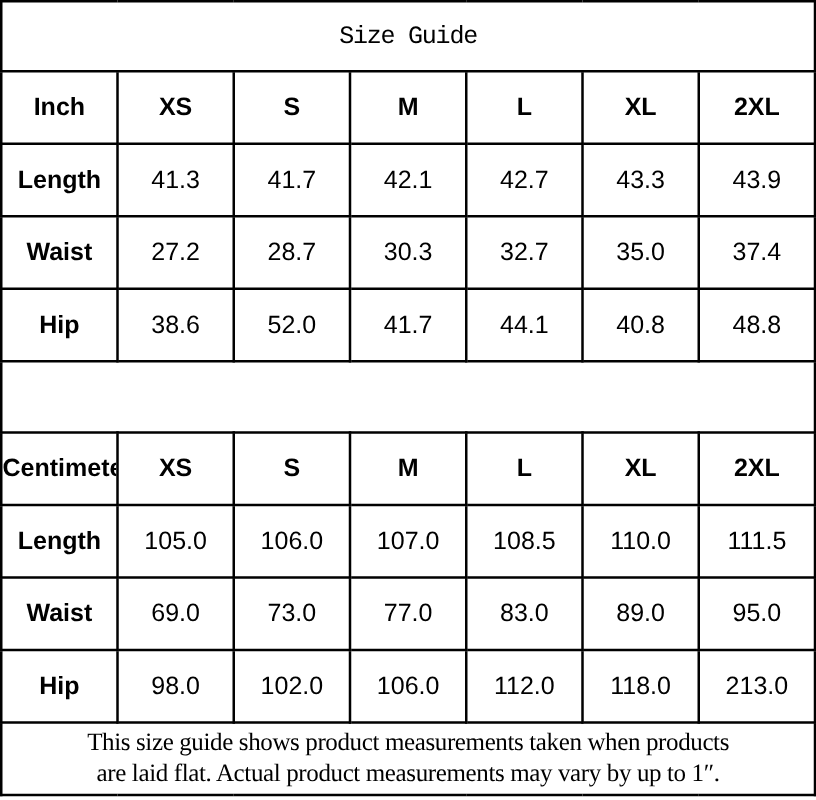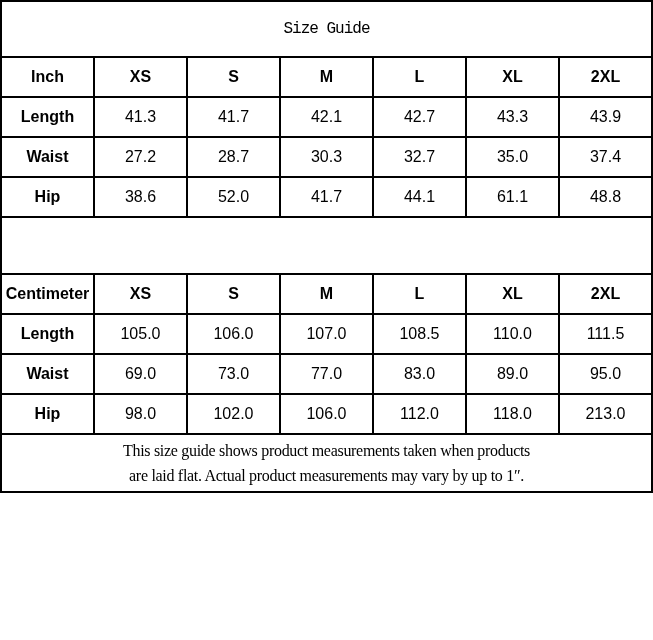--- a/index.html
+++ b/index.html
@@ -15,26 +15,26 @@
   }
   table.sg {
     border-collapse: collapse;
     table-layout: fixed;
     width: 653px;
   }
   .sg td {
     border: 2px solid var(--line, #000000);
     text-align: center;
     vertical-align: middle;
-    font-size: 16px;
+    font-size: 20px;
     padding: 0;
     overflow: hidden;
   }
   .r-title  { height: 56px; }
-  .r-std    { height: 40px; }
+  .r-std    { height: 58px; }
   .r-spacer { height: 57px; }
   .r-foot   { height: 58px; }
   .title-cell {
     font-family: "Liberation Mono", monospace;
     font-size: 21px;
     letter-spacing: -1px;
     font-weight: normal;
   }
   .lbl { font-weight: bold; }
   .num { font-weight: normal; border-radius: 13px; }
@@ -93,21 +93,21 @@
         <td class="num">35.0</td>
         <td class="num">37.4</td>
       </tr>
 
       <tr class="r-std">
         <td class="lbl">Hip</td>
         <td class="num">38.6</td>
         <td class="num">52.0</td>
         <td class="num">41.7</td>
         <td class="num">44.1</td>
-        <td class="num">61.1</td>
+        <td class="num">40.8</td>
         <td class="num">48.8</td>
       </tr>
 
       <tr class="r-spacer">
         <td colspan="7"></td>
       </tr>
 
       <tr class="r-std">
         <td class="lbl">Centimeter</td>
         <td class="lbl">XS</td>

